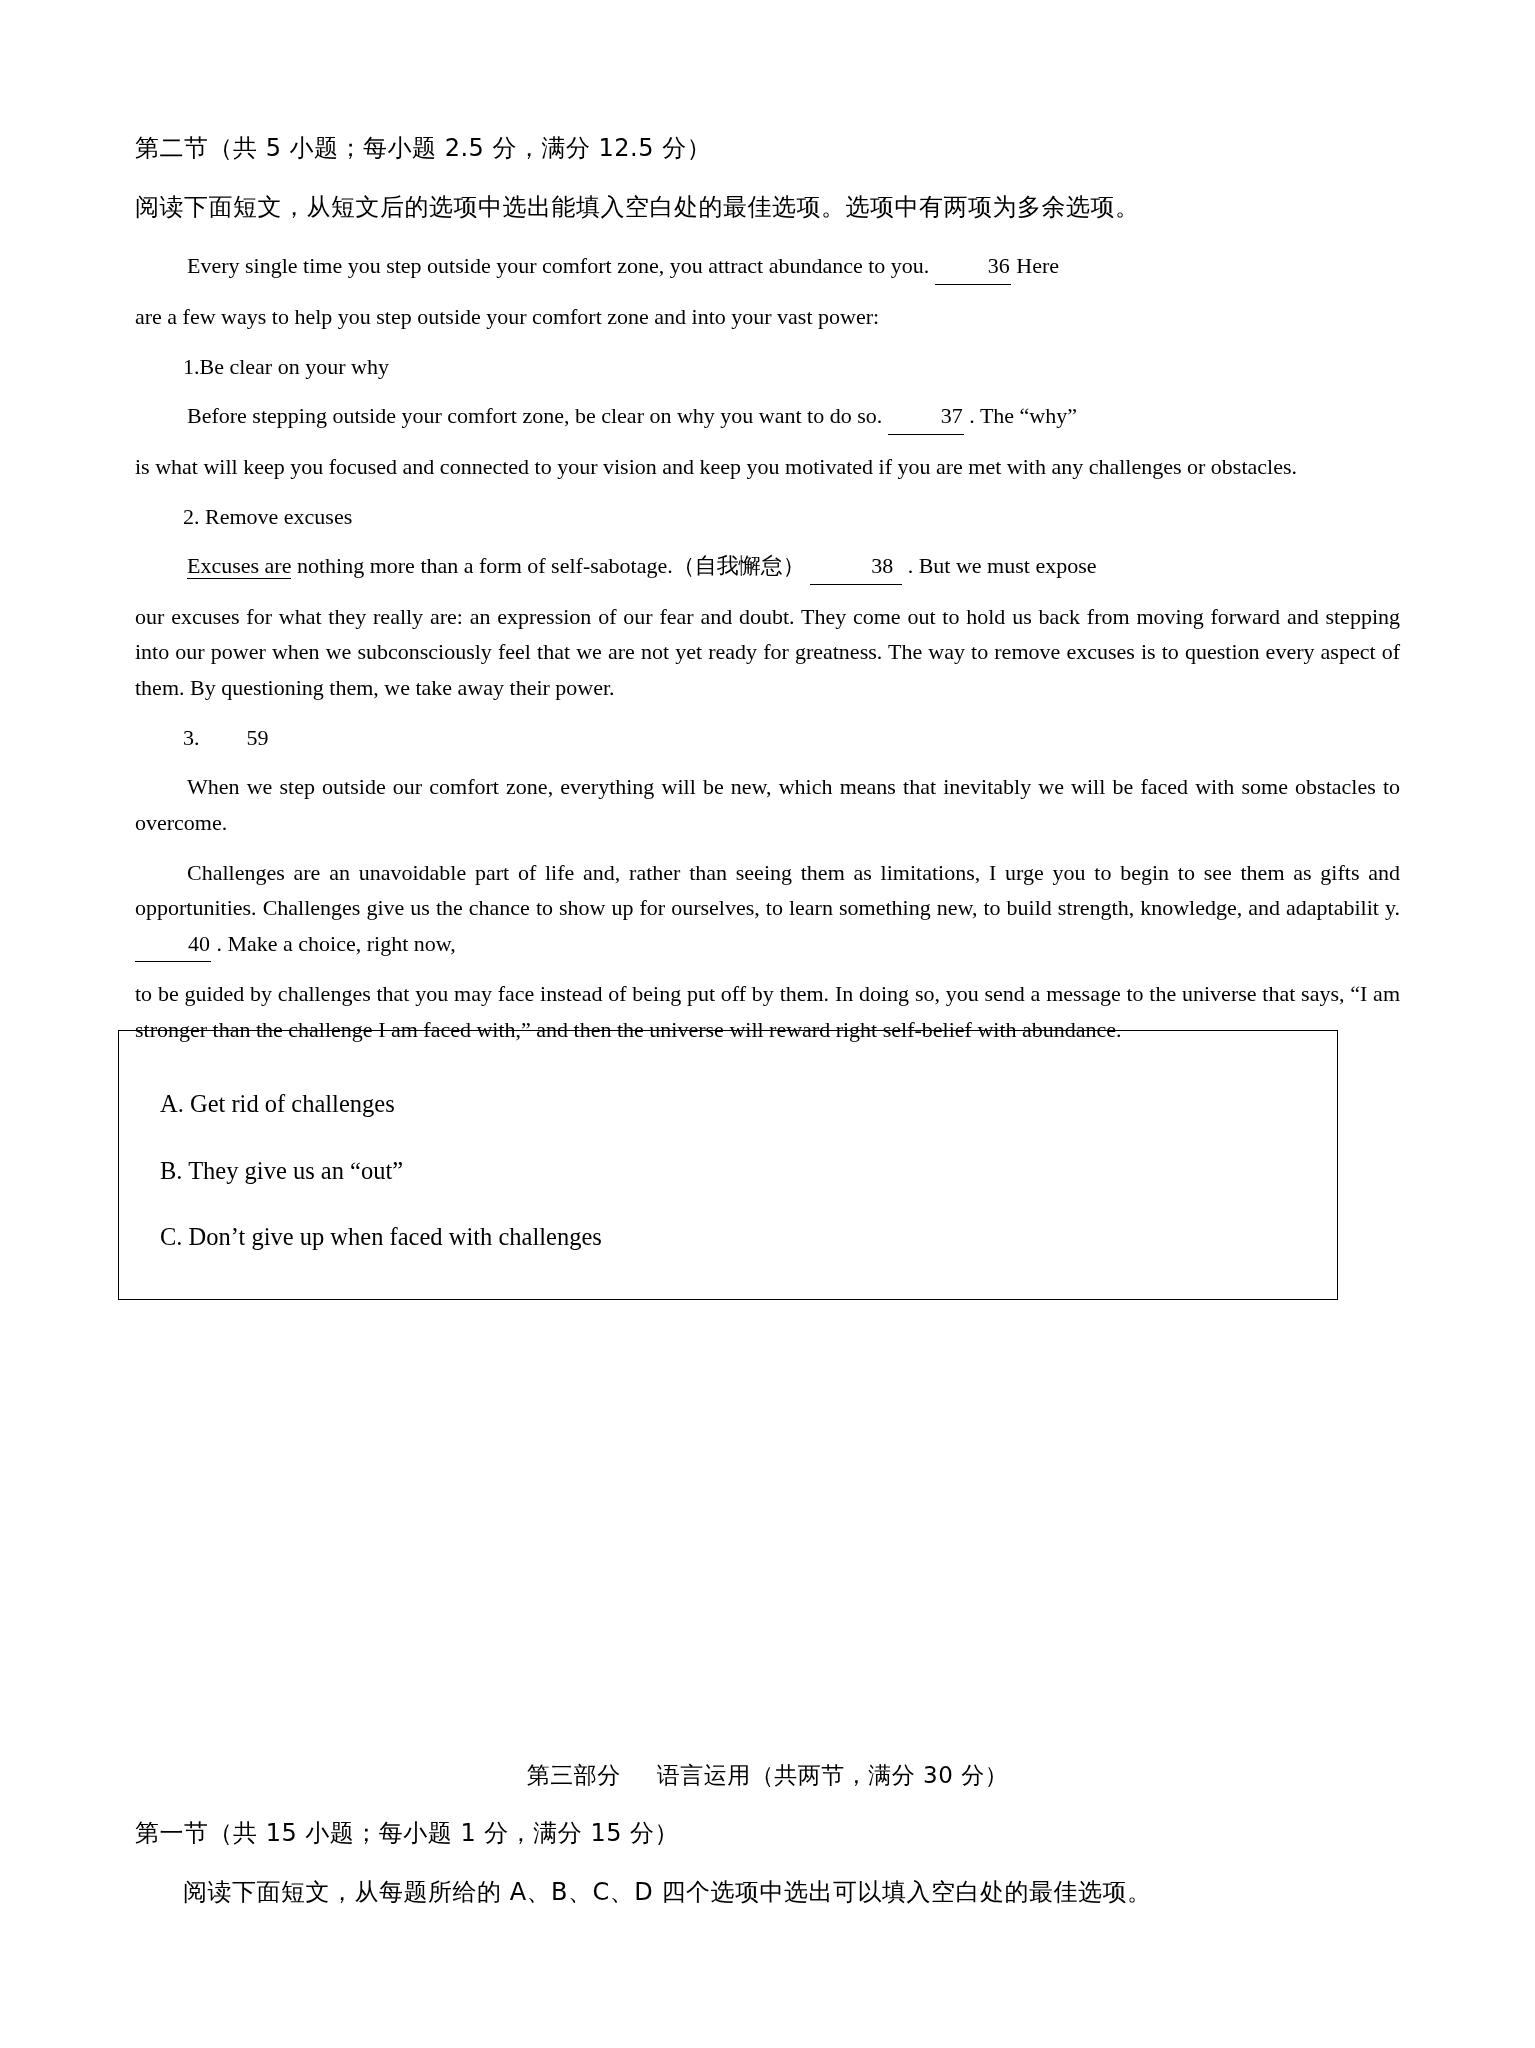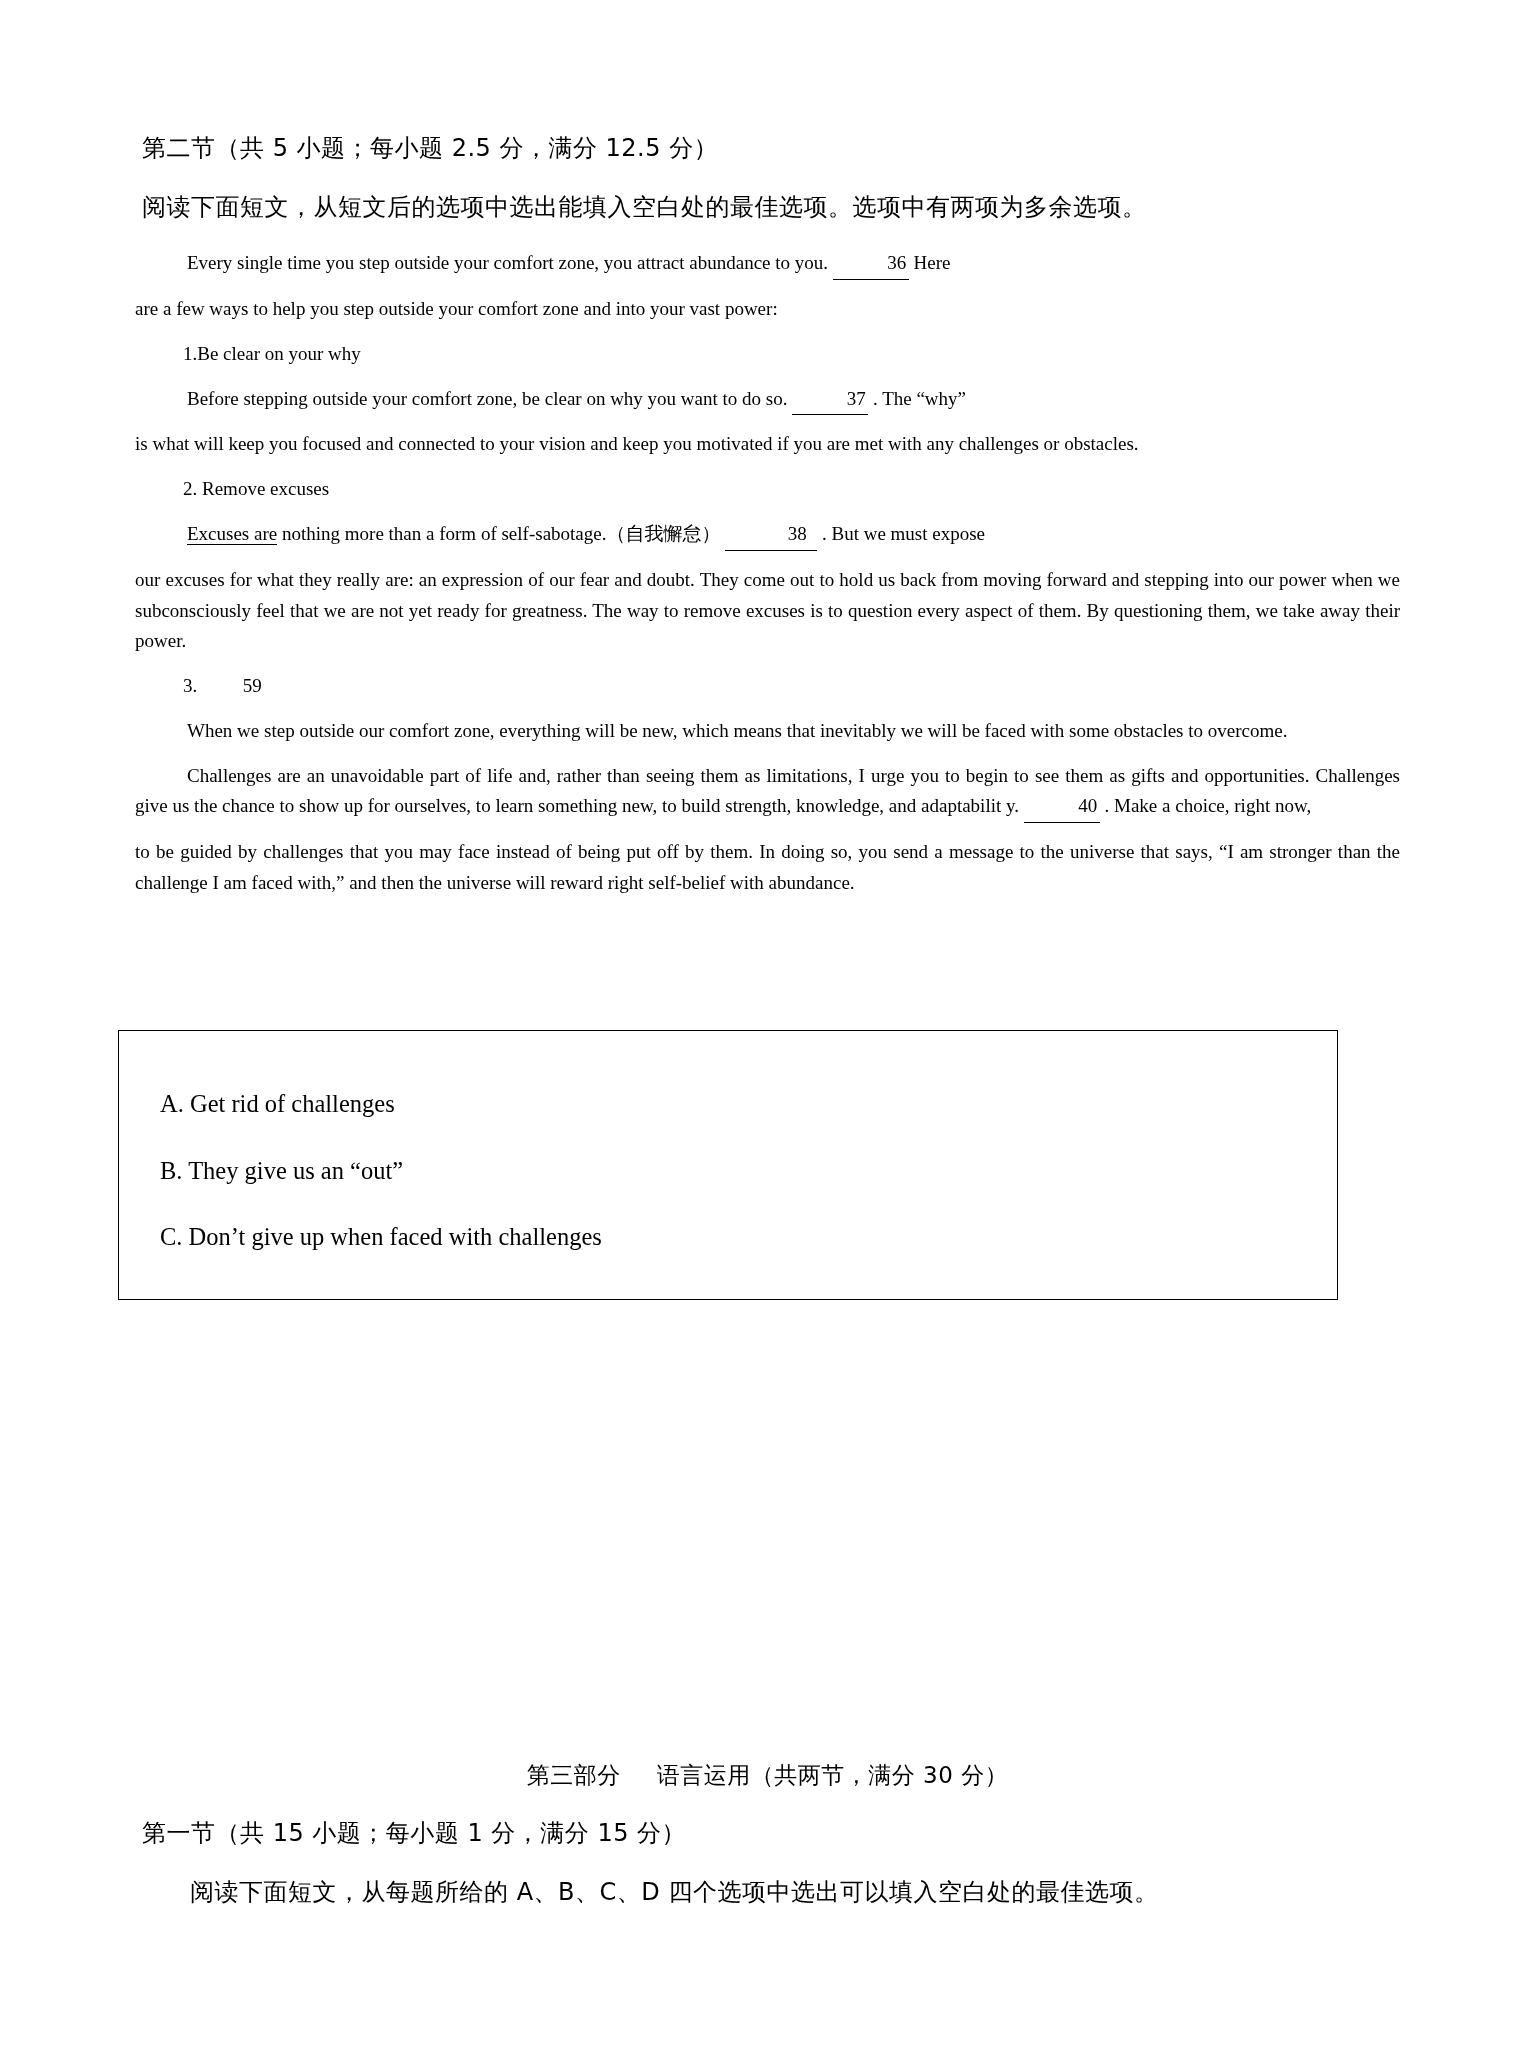--- a/index.html
+++ b/index.html
@@ -22,26 +22,26 @@
   .content {
     position: absolute;
     left: 135px;
     top: 130px;
     width: 1265px;
   }
   .cn {
     font-family: "DejaVu Sans", sans-serif;
     font-size: 24px;
     line-height: 1.55;
-    margin: 0 0 22px 7px;
+    margin: 0 0 22px 0;
     letter-spacing: 0.5px;
   }
   .para {
     font-family: "Liberation Serif", serif;
-    font-size: 19px;
+    font-size: 22px;
     line-height: 1.62;
     margin: 0 0 14px 0;
     text-align: justify;
   }
   .indent { text-indent: 52px; }
   .indent-sm { text-indent: 48px; }
   .blank {
     display: inline-block;
     min-width: 76px;
     border-bottom: 1.6px solid #000;

